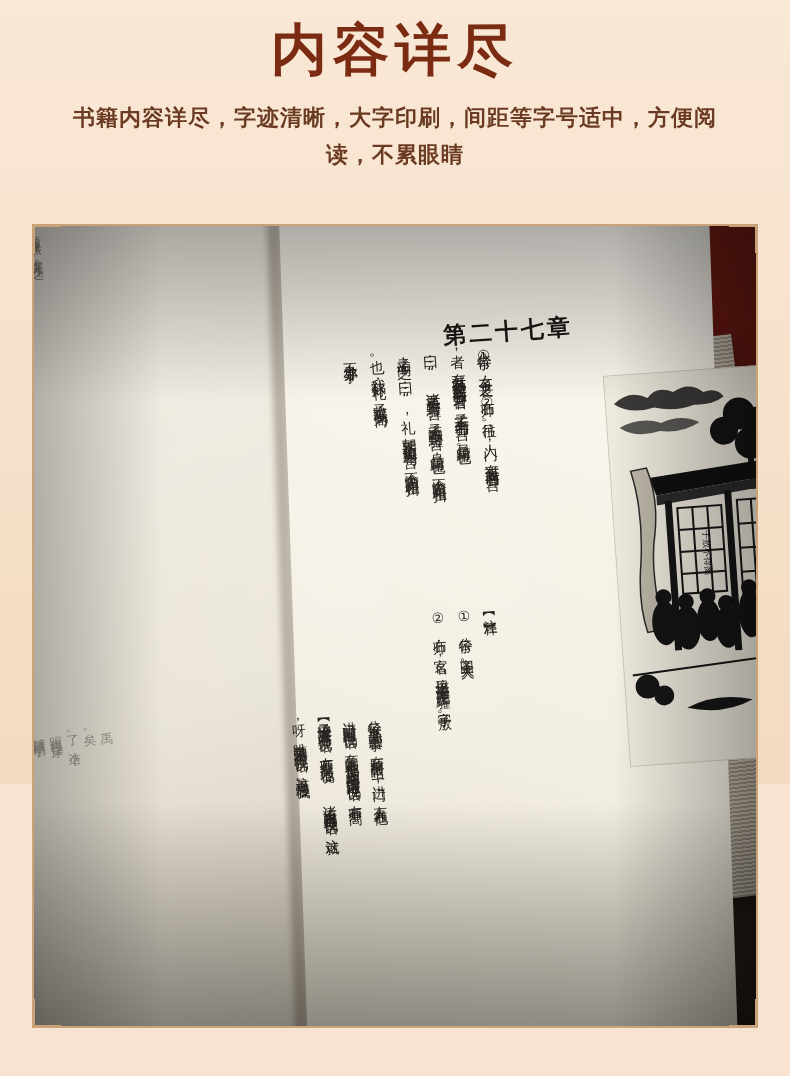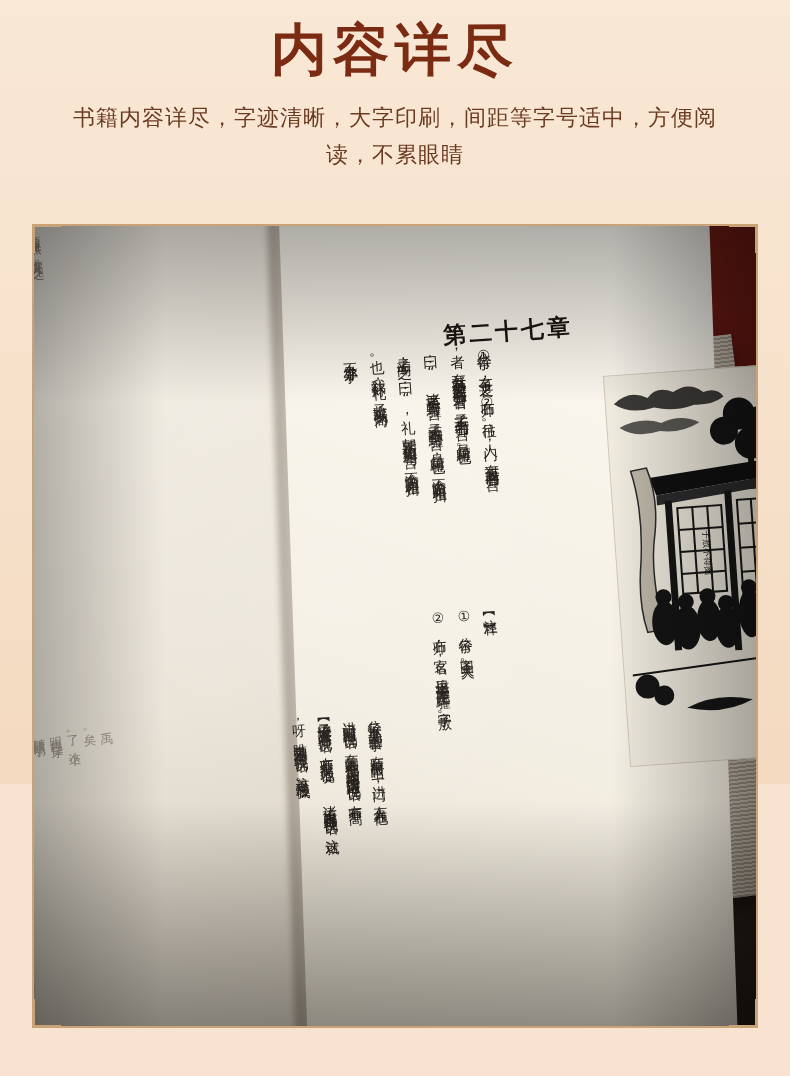--- a/index.html
+++ b/index.html
@@ -35,20 +35,21 @@
     line-height: 1.15;
     font-family: "DejaVu Sans", "Liberation Sans", sans-serif;
   }
   .subtitle {
     margin-top: 18px;
     font-size: 22px;
     color: #6b3a22;
     line-height: 1.65;
     letter-spacing: 1px;
     padding: 0 60px;
+    font-weight: bold;
   }
 
   
   .photo-wrap {
     position: absolute;
     left: 24px;
     top: 216px;
     width: 742px;
     height: 820px;
     padding: 8px;

